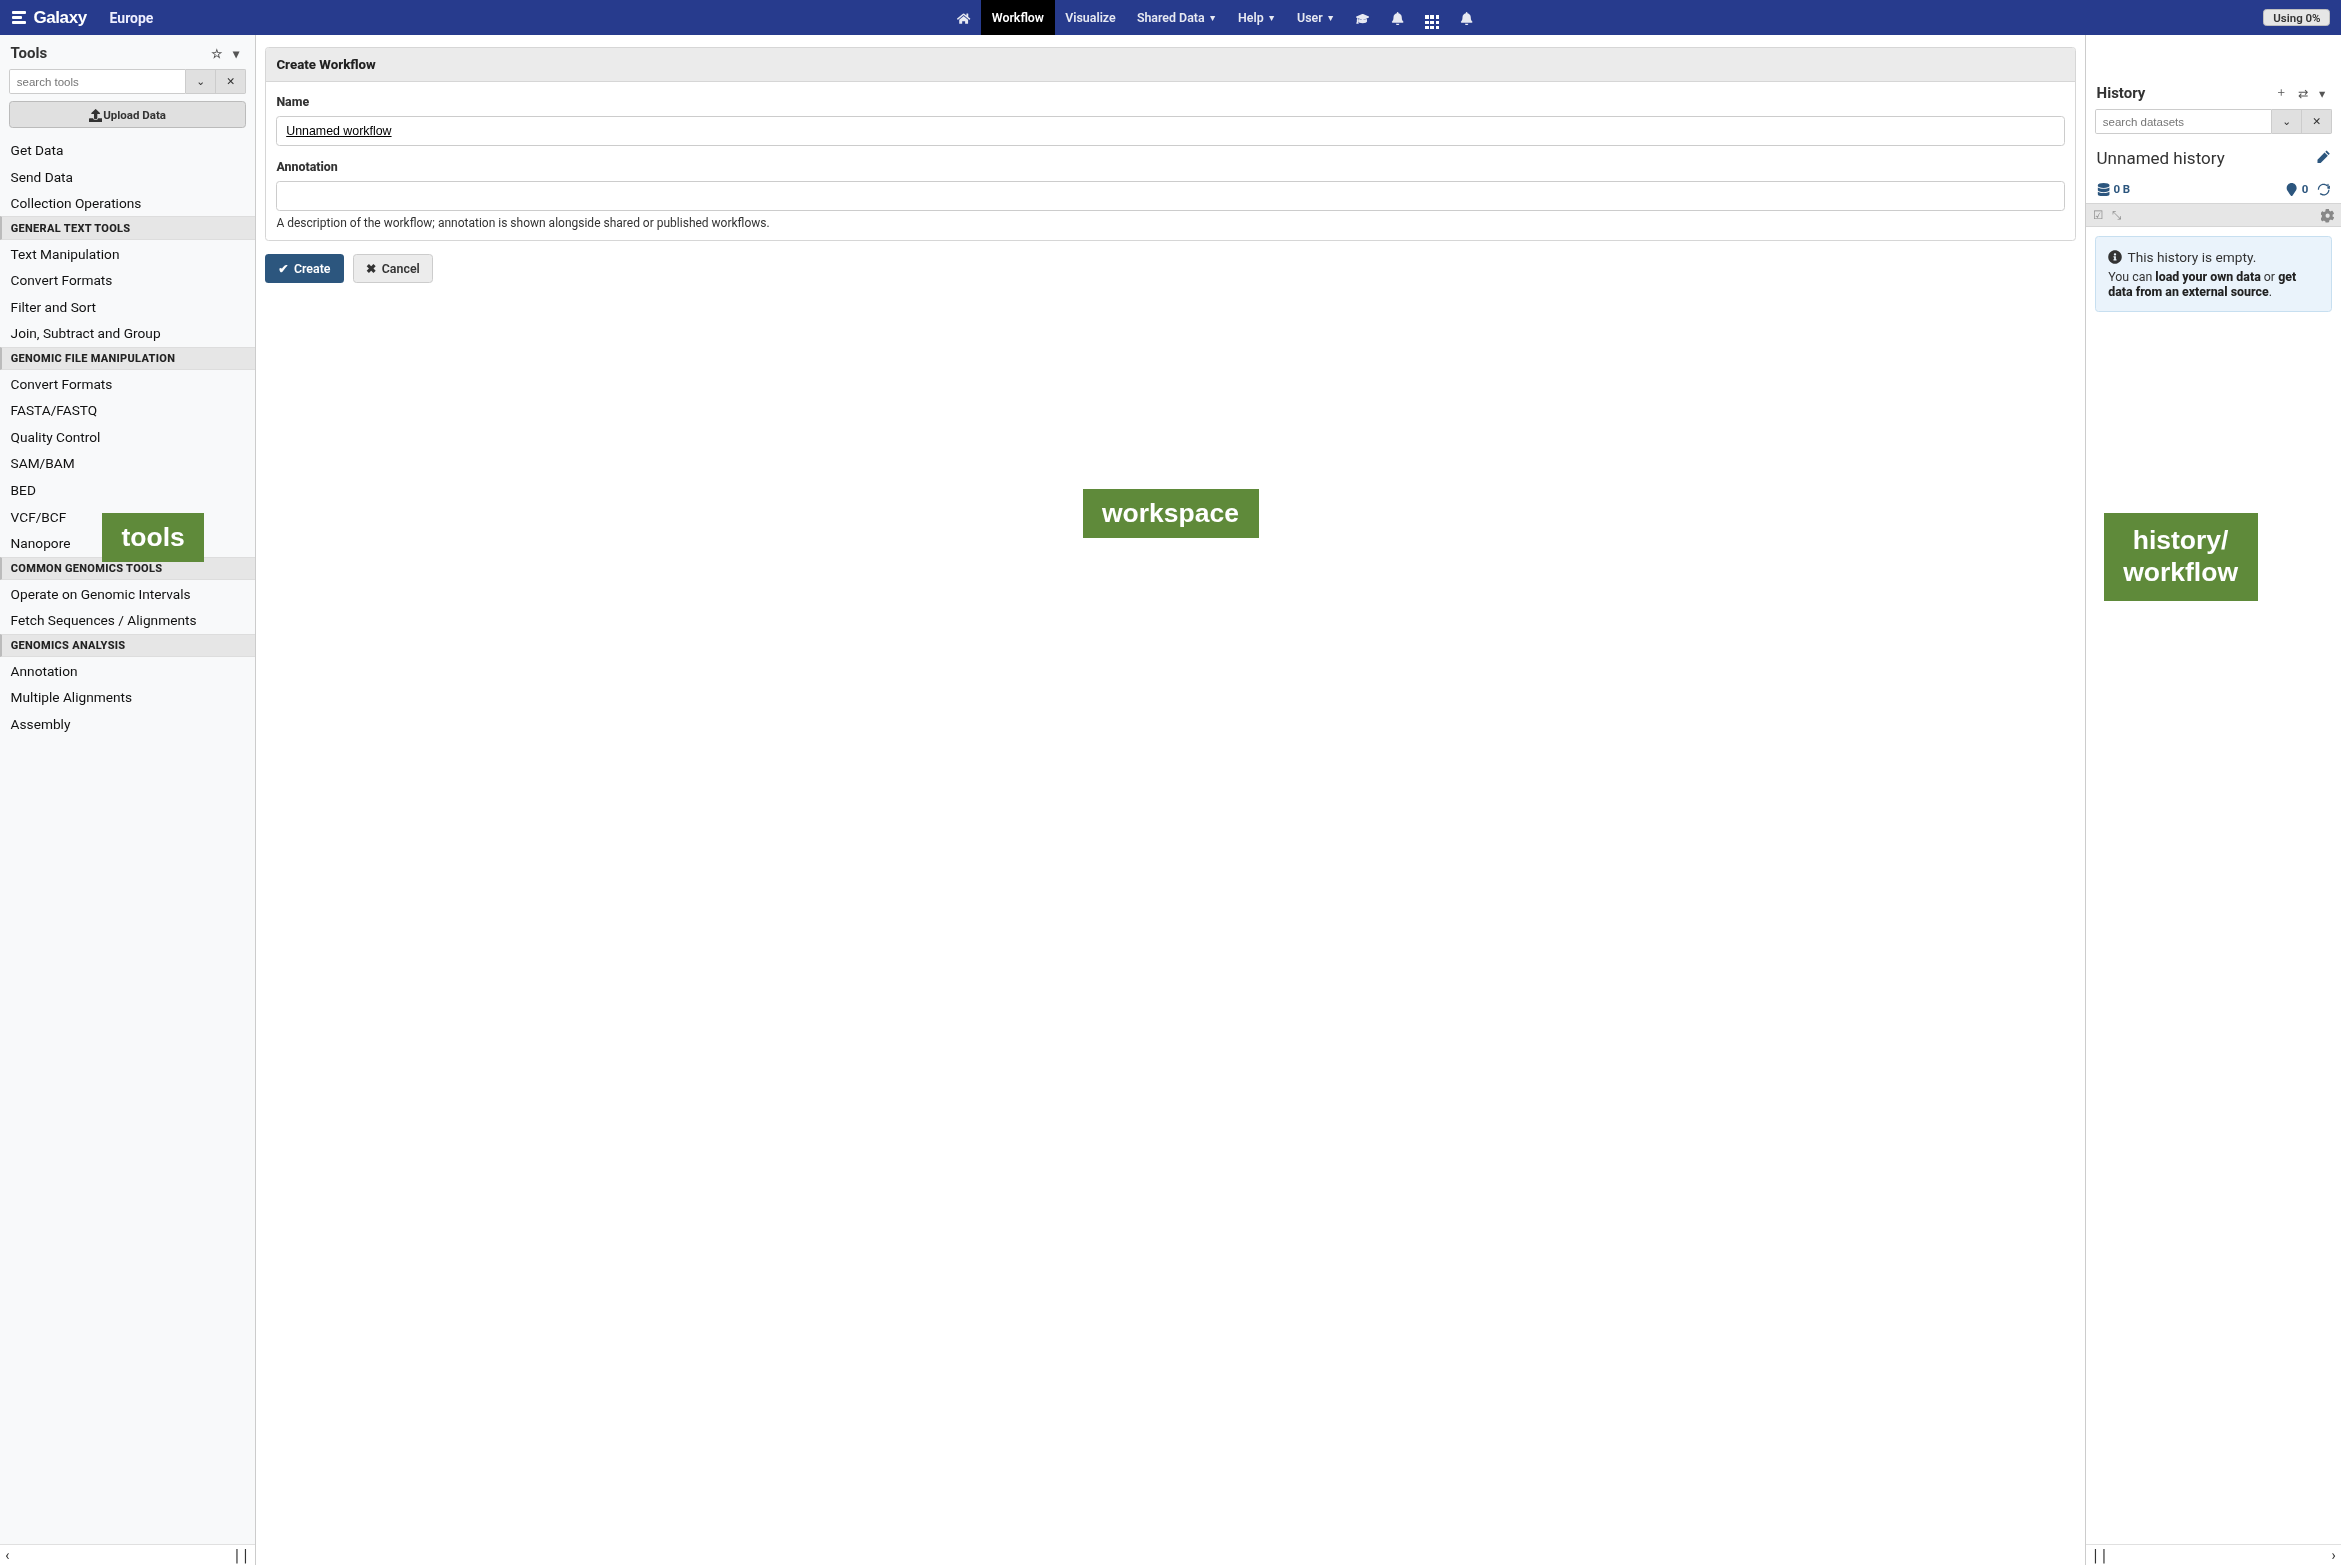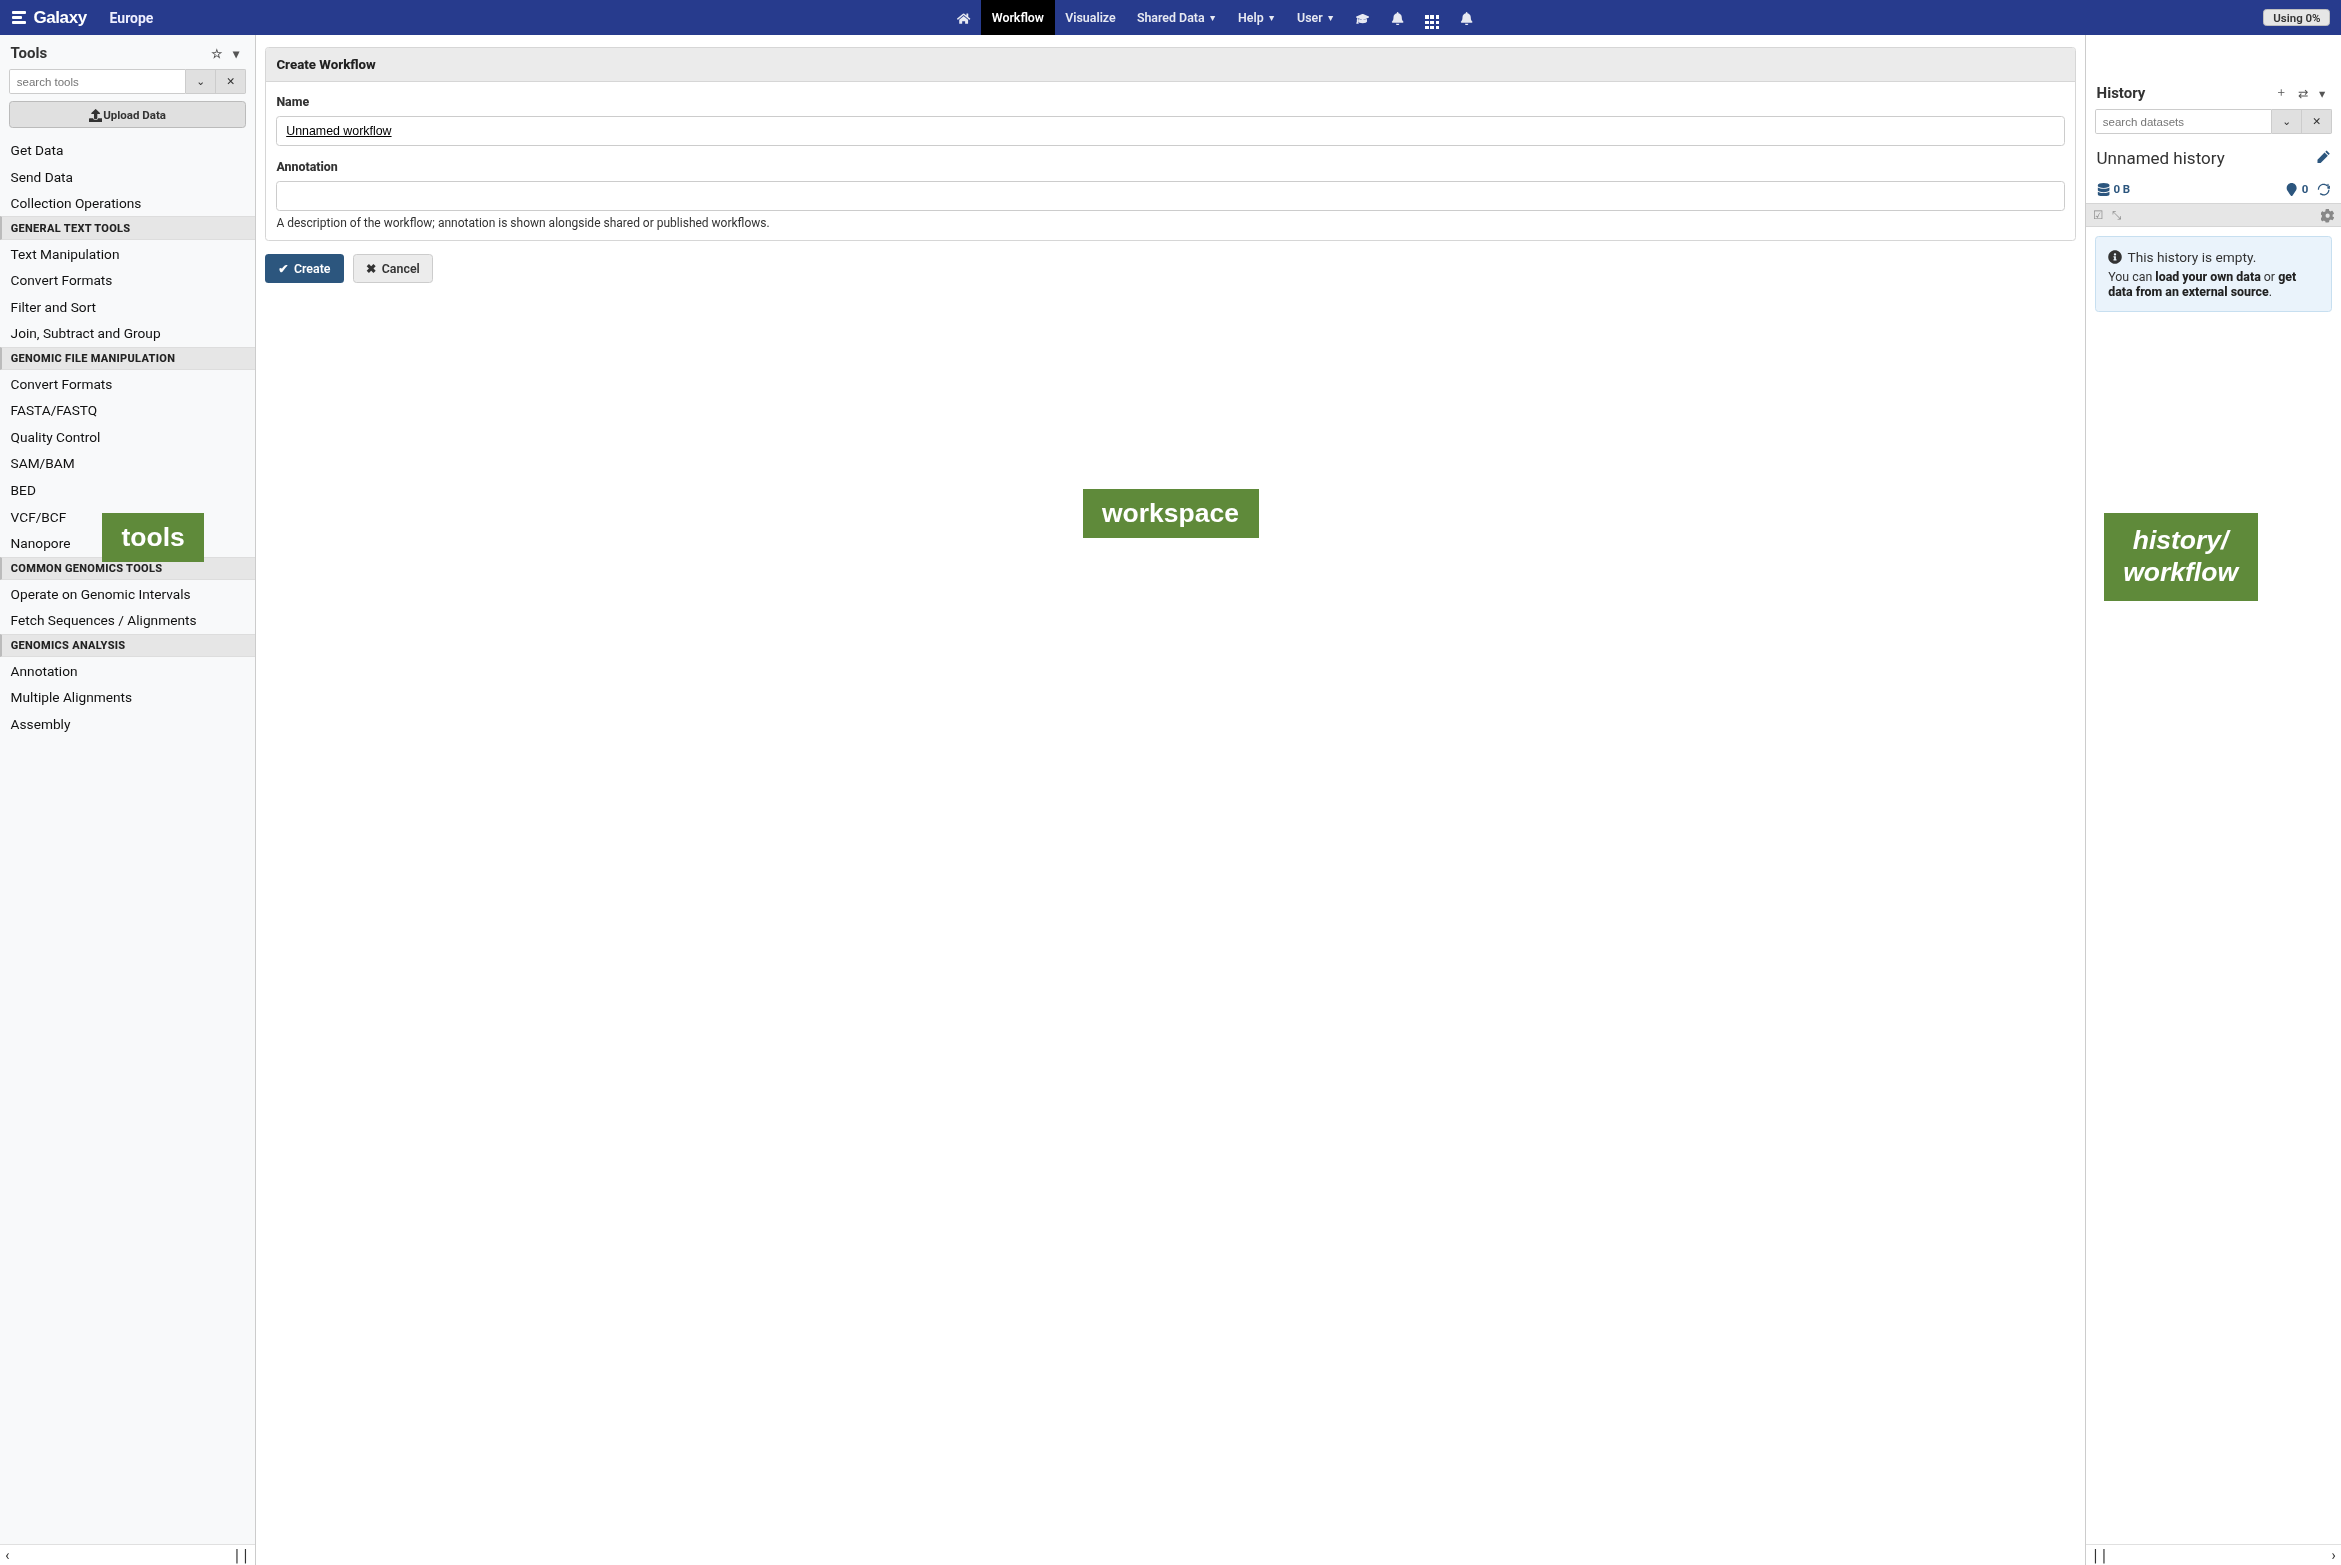--- a/index.html
+++ b/index.html
@@ -159,21 +159,21 @@
     }
     .history-empty .bold-link{ font-weight:800; color:#222; cursor:pointer;}
     .history-empty-title{ font-size:13.7px; display:flex; align-items:center; gap:5.3px; margin-bottom:3.5px;}
     
     
     .anno {
       position:absolute; background:#5f8a3a; color:#fff; font-size:26.5px; font-weight:700; padding:8.8px 19.5px; font-family: Arial, sans-serif;
       pointer-events:none;
     }
     .anno.small{ font-size:26.5px;}
-    .anno.multi{ text-align:center; line-height:1.2; padding:12.4px 19.5px;font-style:italic;}
+    .anno.multi{ text-align:center; line-height:1.2; padding:12.4px 19.5px;}
     .squares{
       display:inline-grid; grid-template-columns:repeat(3,3.5px); grid-template-rows:repeat(3,3.5px); gap:1.8px;
     }
     .squares i{ background:#fff; display:block; width:3.5px; height:3.5px;}
     
     svg.icon{ width:13.3px; height:13.3px; fill:currentColor; vertical-align:middle;}
   </style>
 </head>
 <body>
 

